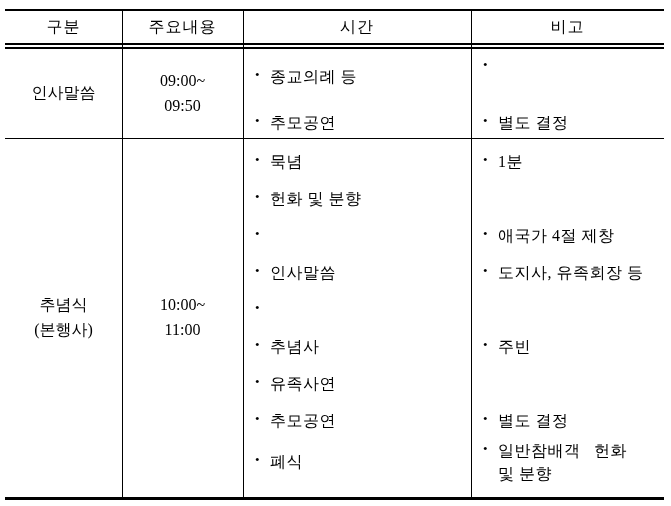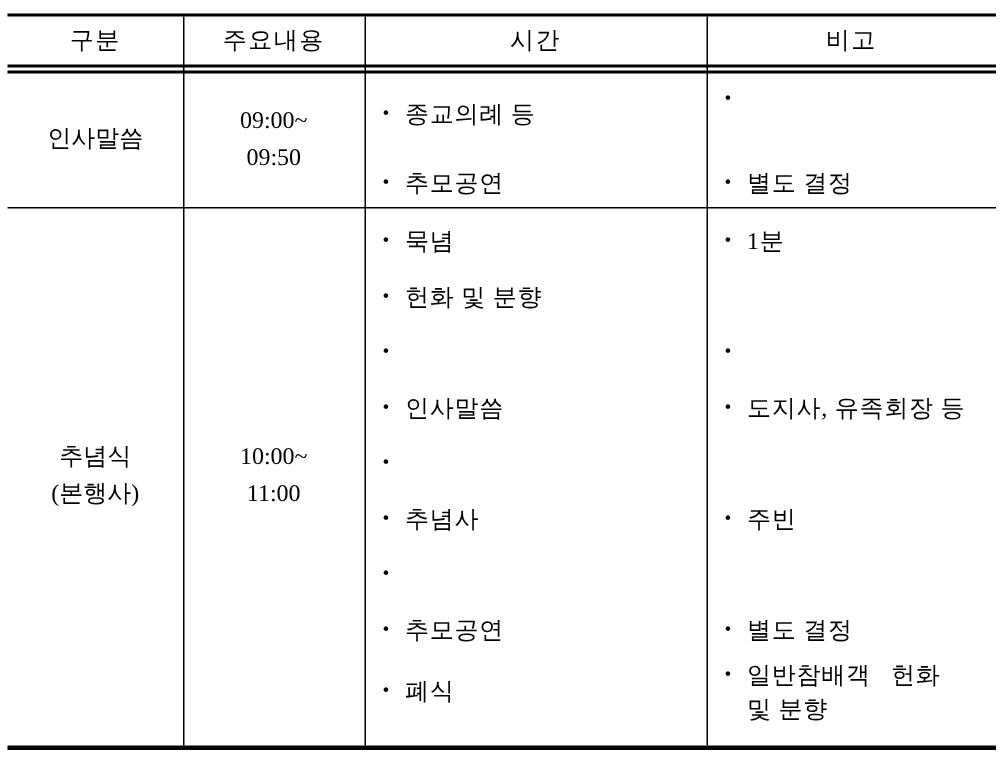--- a/index.html
+++ b/index.html
@@ -169,20 +169,21 @@
       </div>
       <div class="pair p2">
         <div class="content-cell">
           <div class="li">
               <span class="bullet">•</span>
             </div>
         </div>
         <div class="note-cell">
           <div class="li">
               <span class="bullet">•</span>
+              <span class="txt">애국가 4절 제창</span>
             </div>
         </div>
       </div>
       <div class="pair p3">
         <div class="content-cell">
           <div class="li">
               <span class="bullet">•</span>
               <span class="txt">인사말씀</span>
             </div>
         </div>
@@ -212,20 +213,21 @@
           <div class="li">
               <span class="bullet">•</span>
               <span class="txt">주빈</span>
             </div>
         </div>
       </div>
       <div class="pair p6">
         <div class="content-cell">
           <div class="li">
               <span class="bullet">•</span>
+              <span class="txt">유족사연</span>
             </div>
         </div>
         <div class="note-cell"></div>
       </div>
       <div class="pair p7">
         <div class="content-cell">
           <div class="li">
               <span class="bullet">•</span>
               <span class="txt">추모공연</span>
             </div>

